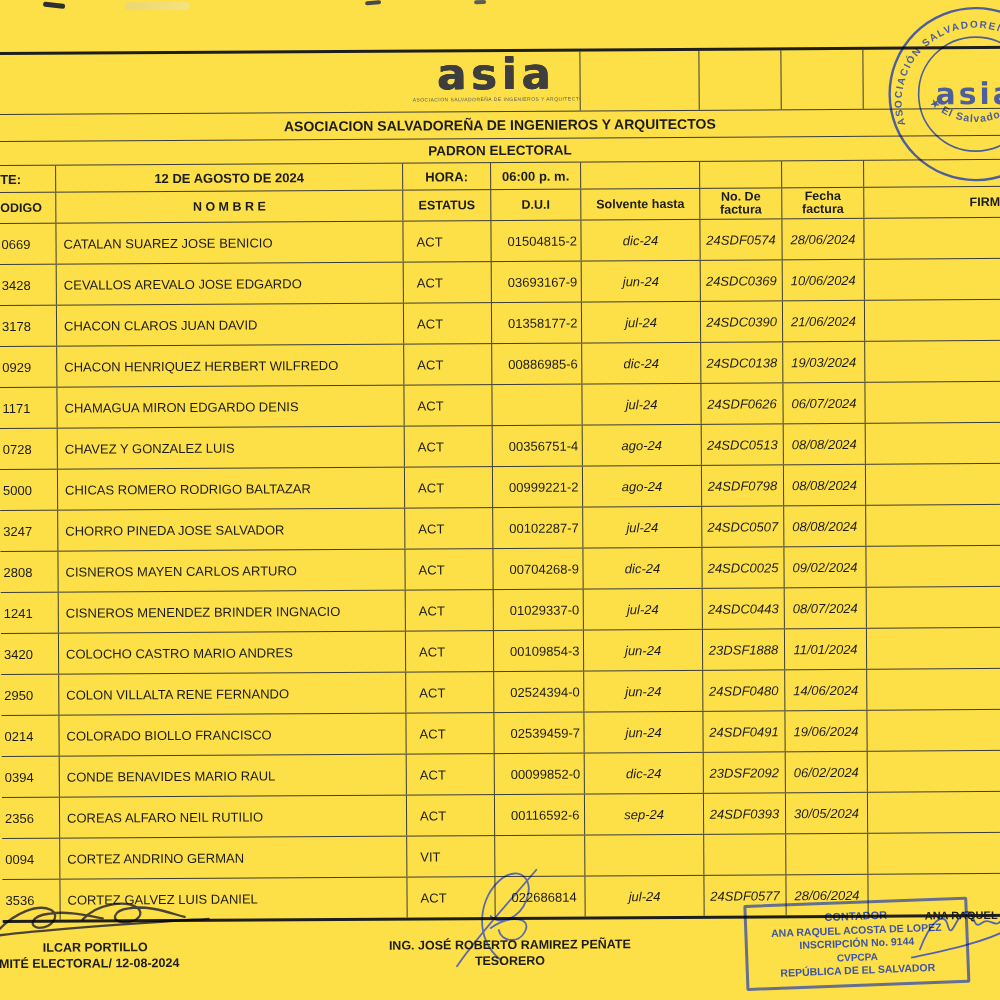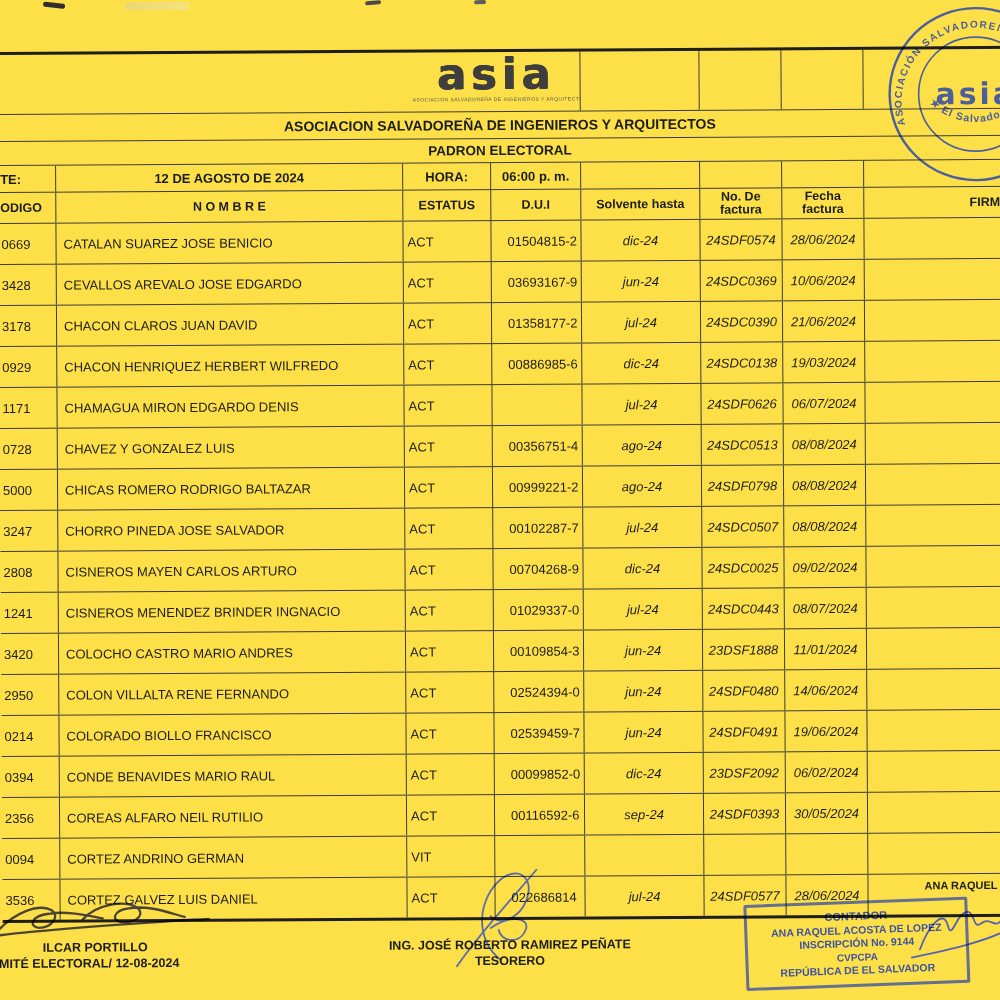--- a/index.html
+++ b/index.html
@@ -19,41 +19,41 @@
   .t2 .title-text{font-size:13.5px;}
   .date-row{height:26px;}
   .date-row .cell{font-weight:bold;}
   .head-row{height:30px;}
   .head-row .cell{font-weight:bold;font-size:12.5px;justify-content:center;text-align:center;white-space:pre-line;line-height:13px;}
   .head-row .cell.h-codigo{justify-content:flex-start;padding-left:2px;}
   .trow{height:40px;}
   .trow:last-child{border-bottom:3px solid #1e1e1e;}
   .c-codigo{padding-left:3px;}
   .c-nombre{padding-left:7px;}
-  .c-estatus{padding-left:4px;}
+  .c-estatus{padding-left:13px;}
   .c-dui{padding-left:16px;}
   .c-solvente,.c-factura,.c-fecha{justify-content:center;font-style:italic;}
   .lbl-left{padding-left:2px;}
   .ctr{justify-content:center;}
 
   
   .asia-logo{position:absolute;left:415px;top:2px;width:168px;text-align:center;}
   .asia-big{font-family:"DejaVu Sans",sans-serif;font-weight:bold;font-size:43px;line-height:40px;color:#3e3e3e;letter-spacing:5px;text-shadow:0.6px 0 #3e3e3e,-0.6px 0 #3e3e3e;}
   .asia-sub{font-size:5px;color:#5d5d5d;letter-spacing:0.45px;margin-top:2px;white-space:nowrap;}
 
   
   .round-stamp{position:absolute;left:872px;top:-10px;width:212px;height:214px;opacity:0.85;mix-blend-mode:multiply;}
 
   
   .footer-left-name{position:absolute;left:-4px;top:938px;font-weight:bold;font-size:12.5px;margin-left:44px;}
   .footer-left-role{position:absolute;left:-4px;top:954px;font-weight:bold;font-size:12.5px;}
   .footer-center{position:absolute;left:383px;top:938px;width:248px;text-align:center;}
   .footer-center-name{font-weight:bold;font-size:12.5px;}
   .footer-center-role{font-weight:bold;font-size:12.5px;margin-top:2px;}
-  .footer-right-name{position:absolute;left:922px;top:882px;font-weight:bold;font-size:11px;white-space:nowrap;}
+  .footer-right-name{position:absolute;left:922px;top:912px;font-weight:bold;font-size:11px;white-space:nowrap;}
 
   
   .rect-stamp{position:absolute;left:742px;top:903px;width:218px;height:80px;border:3px solid rgba(44,70,172,0.8);border-radius:2px;transform:rotate(-1.8deg);color:#2c46ac;text-align:center;font-weight:bold;opacity:0.92;mix-blend-mode:multiply;display:flex;flex-direction:column;justify-content:center;line-height:13.5px;}
   .rect-stamp .s1{font-size:11px;}
   .rect-stamp .s2,.rect-stamp .s3,.rect-stamp .s5{font-size:10.5px;}
   .rect-stamp .s4{font-size:10px;}
 
   .sig{position:absolute;mix-blend-mode:multiply;}
 
   

